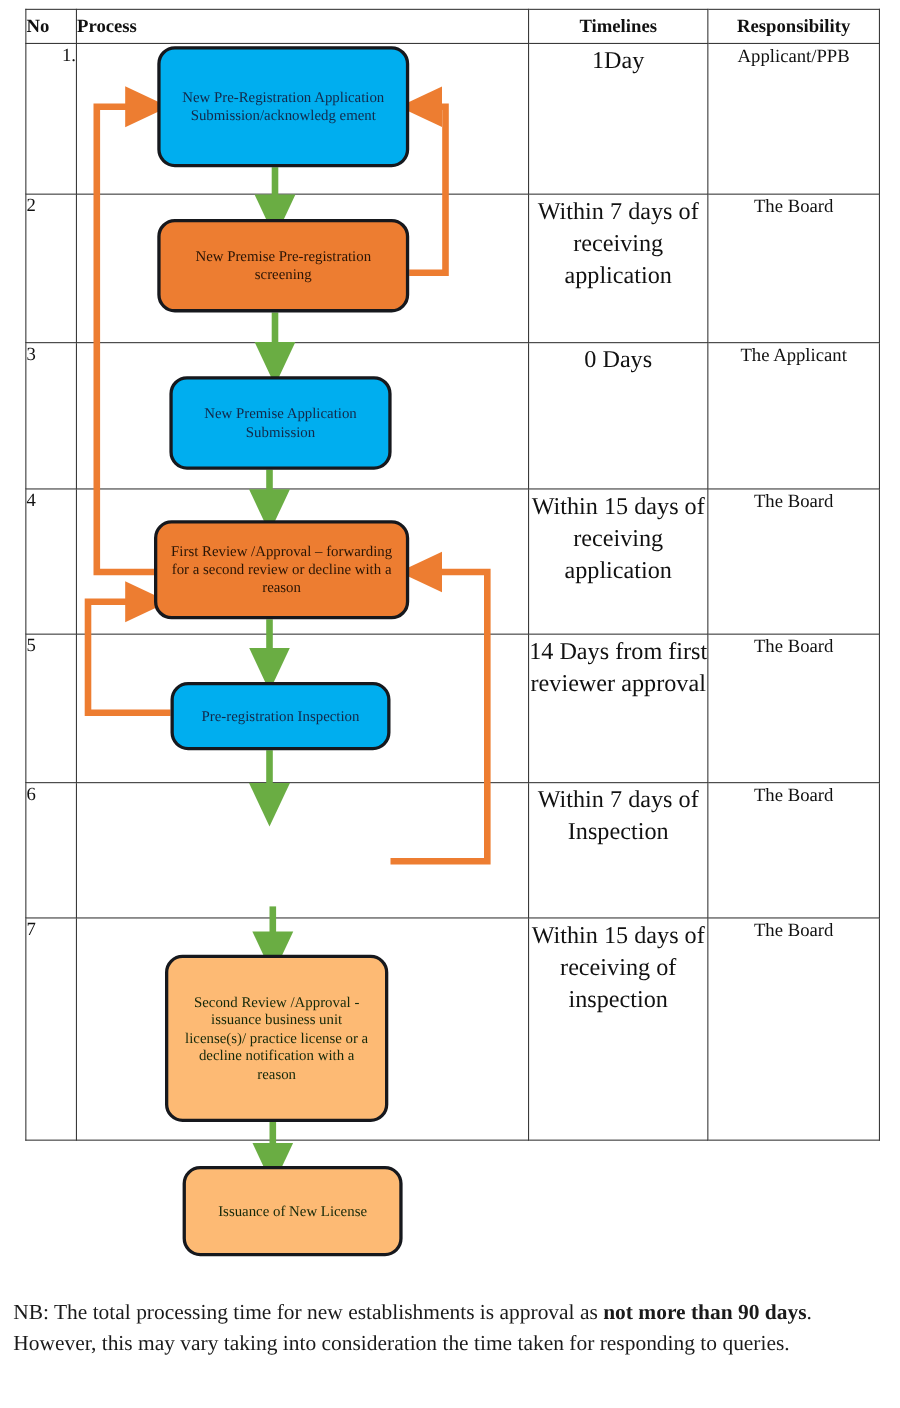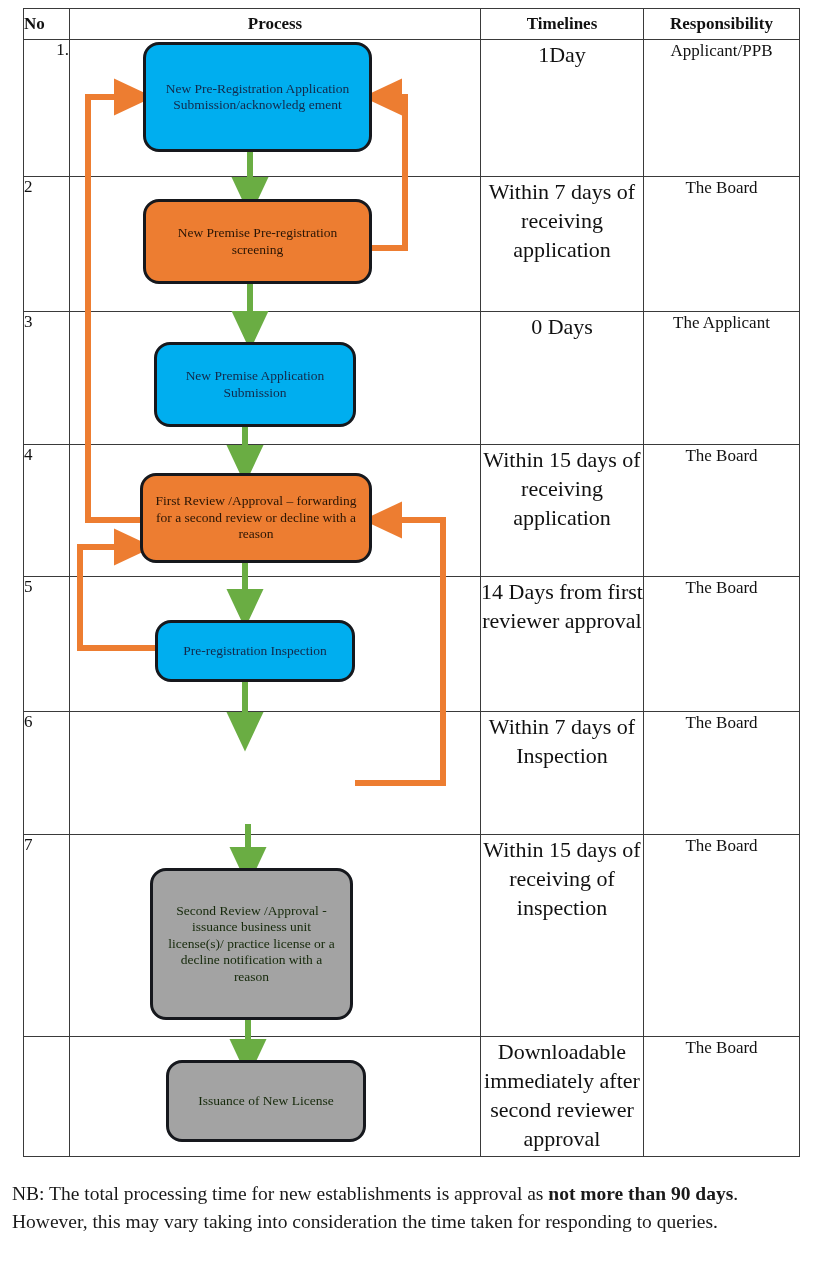--- a/index.html
+++ b/index.html
@@ -33,21 +33,21 @@
   th.hdr {
     font-family: "Liberation Serif", "DejaVu Serif", serif;
     font-weight: bold;
     font-size: 17px;
     height: 30px;
     line-height: 30px;
     padding: 0 6px;
     white-space: nowrap;
   }
   th.hdr.c-no      { width: 45px;  text-align: left; }
-  th.hdr.c-process { width: 410px; text-align: center; margin-left: 23px; }
+  th.hdr.c-process { width: 410px; text-align: left; margin-left: 23px; }
   th.hdr.c-time    { width: 162px; text-align: center; }
   th.hdr.c-resp    { width: 155px; text-align: center; }
 
   td.c-no {
     width: 45px;
     text-align: right;
     font-size: 17px;
     padding: 4px 8px 0 0;
   }
   td.c-no.left-no { text-align: left; padding-left: 10px; }
@@ -95,21 +95,21 @@
     align-items: center;
     justify-content: center;
     text-align: center;
     font-size: 13.5px;
     line-height: 1.22;
     padding: 4px 10px;
     font-family: "Liberation Serif", "DejaVu Serif", serif;
   }
   .node.blue  { background: #00AEEF; color: #12294a; }
   .node.orange{ background: #ED7D31; color: #2a1505; }
-  .node.green { background: #a3a3a3; color: #15290a; }
+  .node.green { background: #fdba74; color: #15290a; }
 
   
   #note {
     position: absolute;
     left: 12px;
     top: 1180px;
     width: 790px;
     font-size: 19.5px;
     line-height: 1.42;
     color: #1a1a1a;
@@ -162,26 +162,20 @@
     <tr class="r6">
       <td class="c-no left-no">6</td>
       <td class="c-process"></td>
       <td class="c-time">Within 7 days of Inspection</td>
       <td class="c-resp">The Board</td>
     </tr>
     <tr class="r7">
       <td class="c-no left-no">7</td>
       <td class="c-process"></td>
       <td class="c-time">Within 15 days of receiving of inspection</td>
-      <td class="c-resp">The Board</td>
-    </tr>
-    <tr class="r8">
-      <td class="c-no left-no"></td>
-      <td class="c-process"></td>
-      <td class="c-time">Downloadable immediately after second reviewer approval</td>
       <td class="c-resp">The Board</td>
     </tr>
   </tbody>
 </table>
 
 <div id="flow-layer">
 
   <svg width="818" height="1280" viewBox="0 0 818 1280">
     <defs>
       <marker id="gArrow" markerWidth="7" markerHeight="7" refX="3.2" refY="3.5" orient="auto" markerUnits="strokeWidth">

